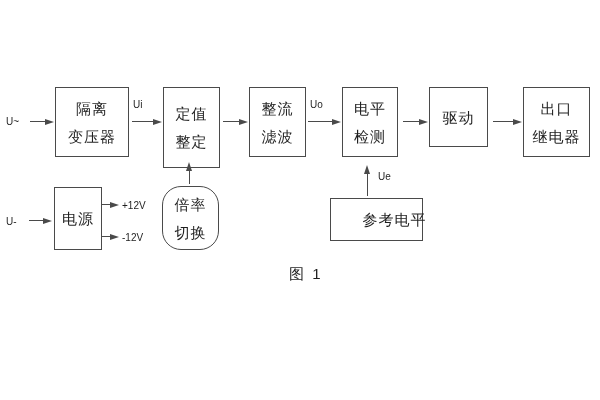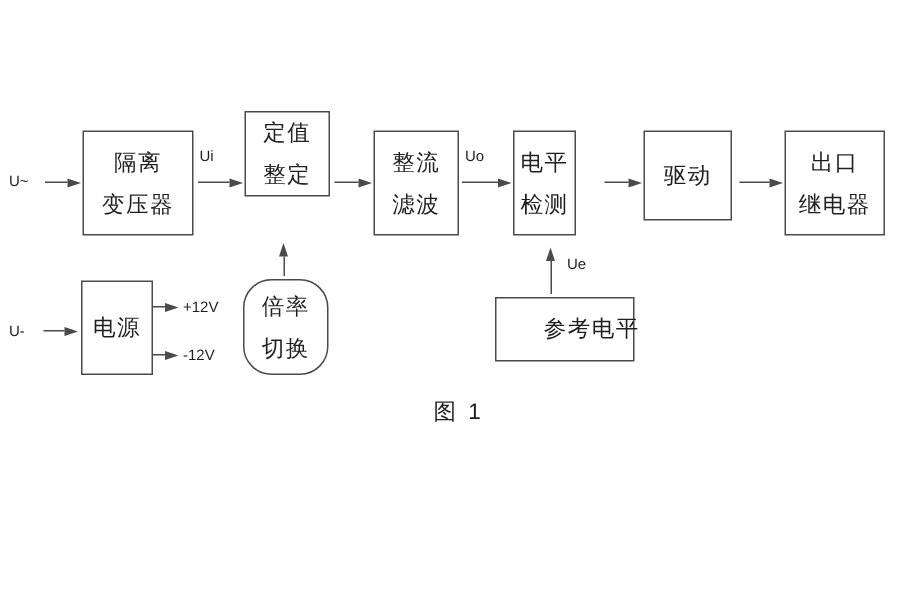--- a/index.html
+++ b/index.html
@@ -32,29 +32,29 @@
 </style>
 </head>
 <body>
 
 <div id="stage" style="--line: #4a4a4a; --text: #1f1f1f; --bg: #ffffff;">
 
   <div class="box" style="left:55px;top:87px;width:74px;height:70px;">
     <span>隔离</span>
     <span>变压器</span>
   </div>
-  <div class="box" style="left:163px;top:74px;width:57px;height:57px;align-items:center;">
+  <div class="box" style="left:163px;top:87px;width:57px;height:81px;align-items:center;">
     <span>定值</span>
     <span>整定</span>
   </div>
   <div class="box" style="left:249px;top:87px;width:57px;height:70px;">
     <span>整流</span>
     <span>滤波</span>
   </div>
-  <div class="box" style="left:342px;top:87px;width:42px;height:70px;">
+  <div class="box" style="left:342px;top:87px;width:56px;height:70px;">
     <span>电平</span>
     <span>检测</span>
   </div>
   <div class="box" style="left:429px;top:87px;width:59px;height:60px;">
     <span>驱动</span>
   </div>
   <div class="box" style="left:523px;top:87px;width:67px;height:70px;align-items:center;">
     <span>出口</span>
     <span>继电器</span>
   </div>

